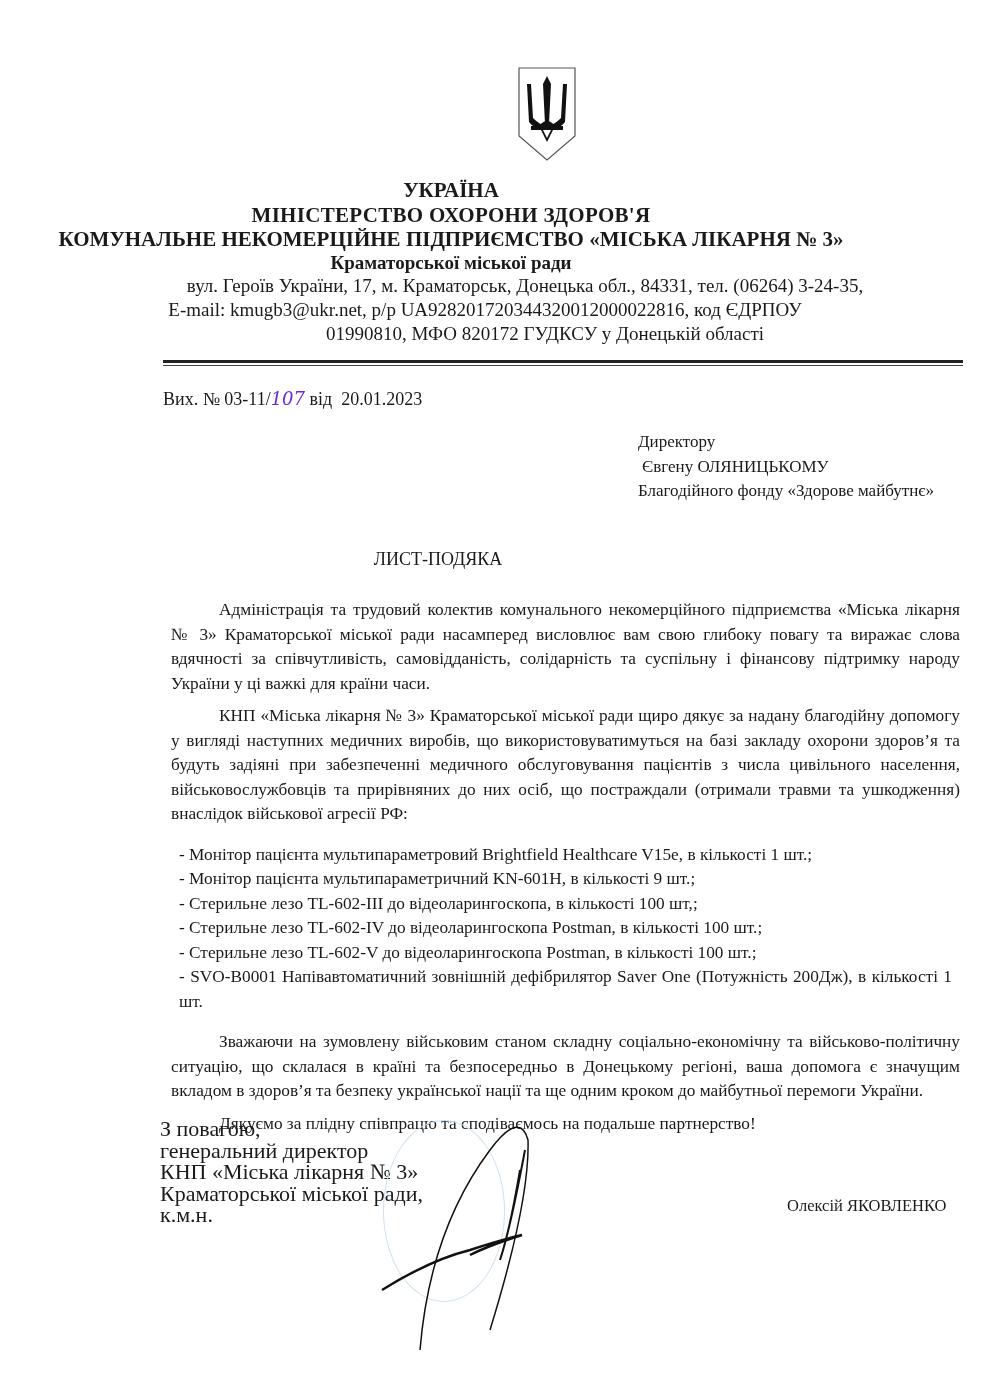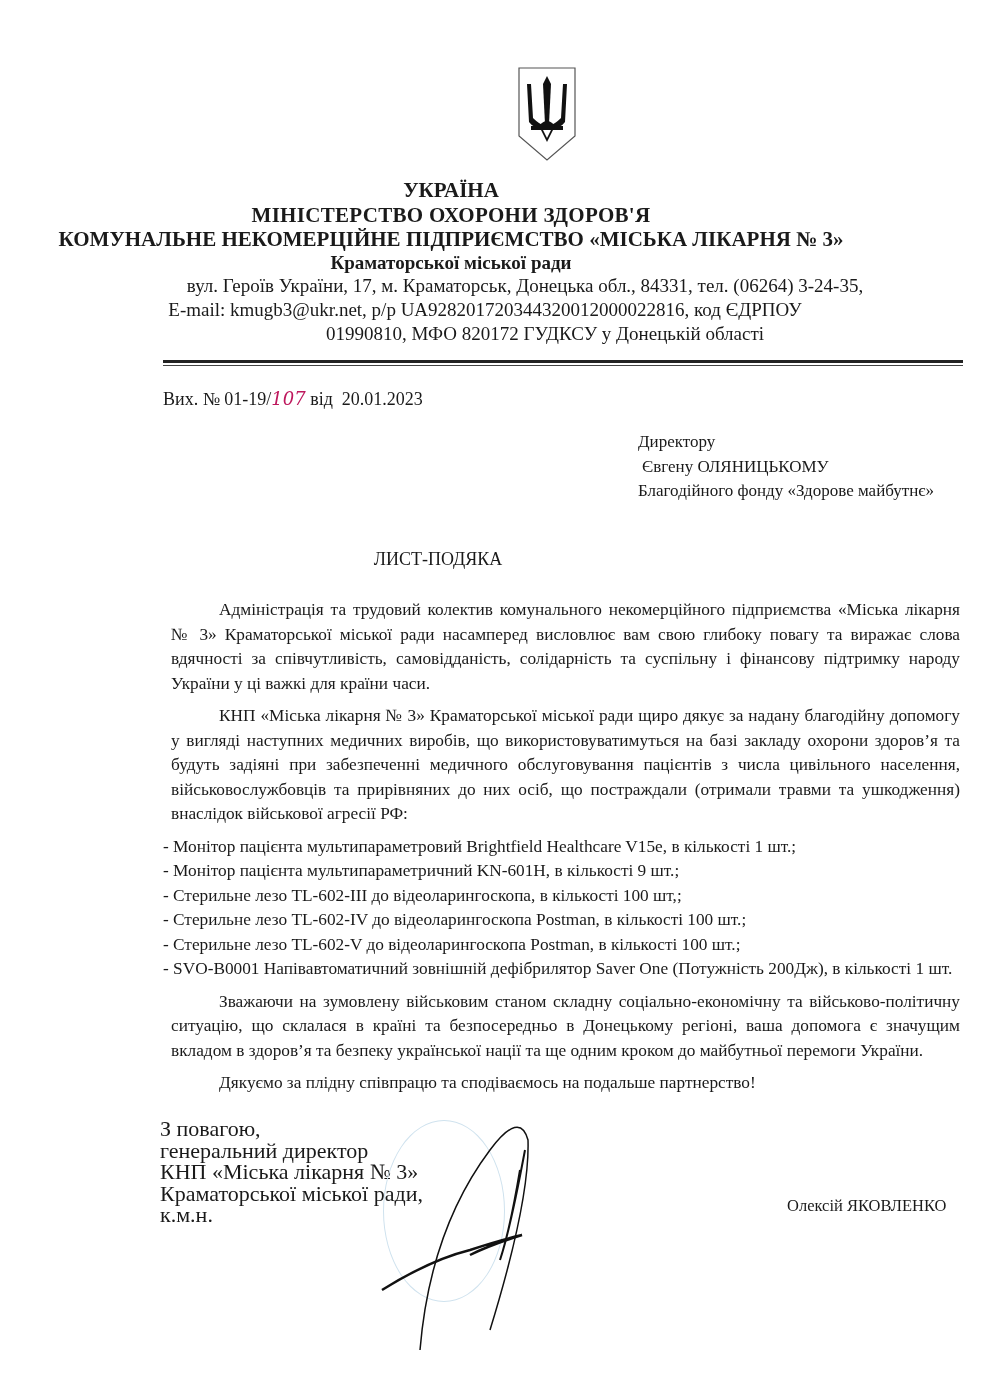--- a/index.html
+++ b/index.html
@@ -9,27 +9,27 @@
     .hdr-country { top: 178px; font-size: 21px; font-weight: bold; }
     .hdr-ministry { top: 203px; font-size: 21px; font-weight: bold; letter-spacing: 0.3px; }
     .hdr-org { top: 227px; font-size: 21px; font-weight: bold; }
     .hdr-council { top: 252px; font-size: 19px; font-weight: bold; }
     .hdr-addr1 { top: 275px; font-size: 19px; left: 60px; width: 930px; }
     .hdr-addr2 { top: 299px; font-size: 19px; left: 20px; width: 930px; }
     .hdr-addr3 { top: 323px; font-size: 19px; left: 80px; width: 930px; }
     .rule { position: absolute; left: 163px; width: 800px; top: 360px; height: 3px; background: #222; }
     .rule2 { position: absolute; left: 163px; width: 800px; top: 365px; height: 1px; background: #444; }
     .outnum { position: absolute; left: 163px; top: 388px; font-size: 18px; }
-    .outnum .hand { font-family: "DejaVu Serif", serif; font-style: italic; color: #be185d; }
+    .outnum .hand { font-family: "DejaVu Serif", serif; font-style: italic; color: #6d28d9; }
     .addressee { position: absolute; left: 638px; top: 430px; font-size: 17px; line-height: 24.5px; }
     .addressee div:nth-child(2) { padding-left: 4px; }
     .title { position: absolute; left: 0; width: 876px; top: 549px; text-align: center; font-size: 18px; }
     .body { position: absolute; left: 163px; width: 805px; top: 590px; font-size: 17.3px; line-height: 24.5px; }
     .body p { margin: 8px; text-align: justify; text-indent: 48px; }
-    .body .list { margin: 0; }
+    .body .list { margin: 16px; }
     .body .list div { text-align: justify; }
     .sig-left { position: absolute; left: 160px; top: 1118px; font-size: 22px; line-height: 21.5px; }
     .sig-name { position: absolute; left: 787px; top: 1196px; font-size: 16.5px; }
     .stamp { position: absolute; left: 383px; top: 1120px; width: 120px; height: 180px; border: 1px solid #cfe2ee; border-radius: 50%; }
     .signature { position: absolute; left: 370px; top: 1110px; width: 230px; height: 250px; }
   </style>
 </head>
 <body>
 
 <svg class="coat" viewBox="0 0 60 96">
@@ -47,21 +47,21 @@
 <div class="hdr hdr-org">КОМУНАЛЬНЕ НЕКОМЕРЦІЙНЕ ПІДПРИЄМСТВО «МІСЬКА ЛІКАРНЯ № 3»</div>
 <div class="hdr hdr-council">Краматорської міської ради</div>
 <div class="hdr hdr-addr1">вул. Героїв України, 17, м. Краматорськ, Донецька обл., 84331, тел. (06264) 3-24-35,</div>
 <div class="hdr hdr-addr2">E-mail: kmugb3@ukr.net,  р/р UA928201720344320012000022816, код ЄДРПОУ</div>
 <div class="hdr hdr-addr3">01990810, МФО 820172 ГУДКСУ у Донецькій області</div>
 
 <div class="rule"></div>
 <div class="rule2"></div>
 
 <div class="outnum">
-  <span>Вих. № 01-19/</span><span class="hand">107</span><span style="white-space:pre"> від  </span><span>20.01.2023</span>
+  <span>Вих. № 03-11/</span><span class="hand">107</span><span style="white-space:pre"> від  </span><span>20.01.2023</span>
 </div>
 
 <div class="addressee">
   <div>Директору</div>
   <div>Євгену ОЛЯНИЦЬКОМУ</div>
   <div>Благодійного фонду «Здорове майбутнє»</div>
 </div>
 
 <div class="title">ЛИСТ-ПОДЯКА</div>
 

